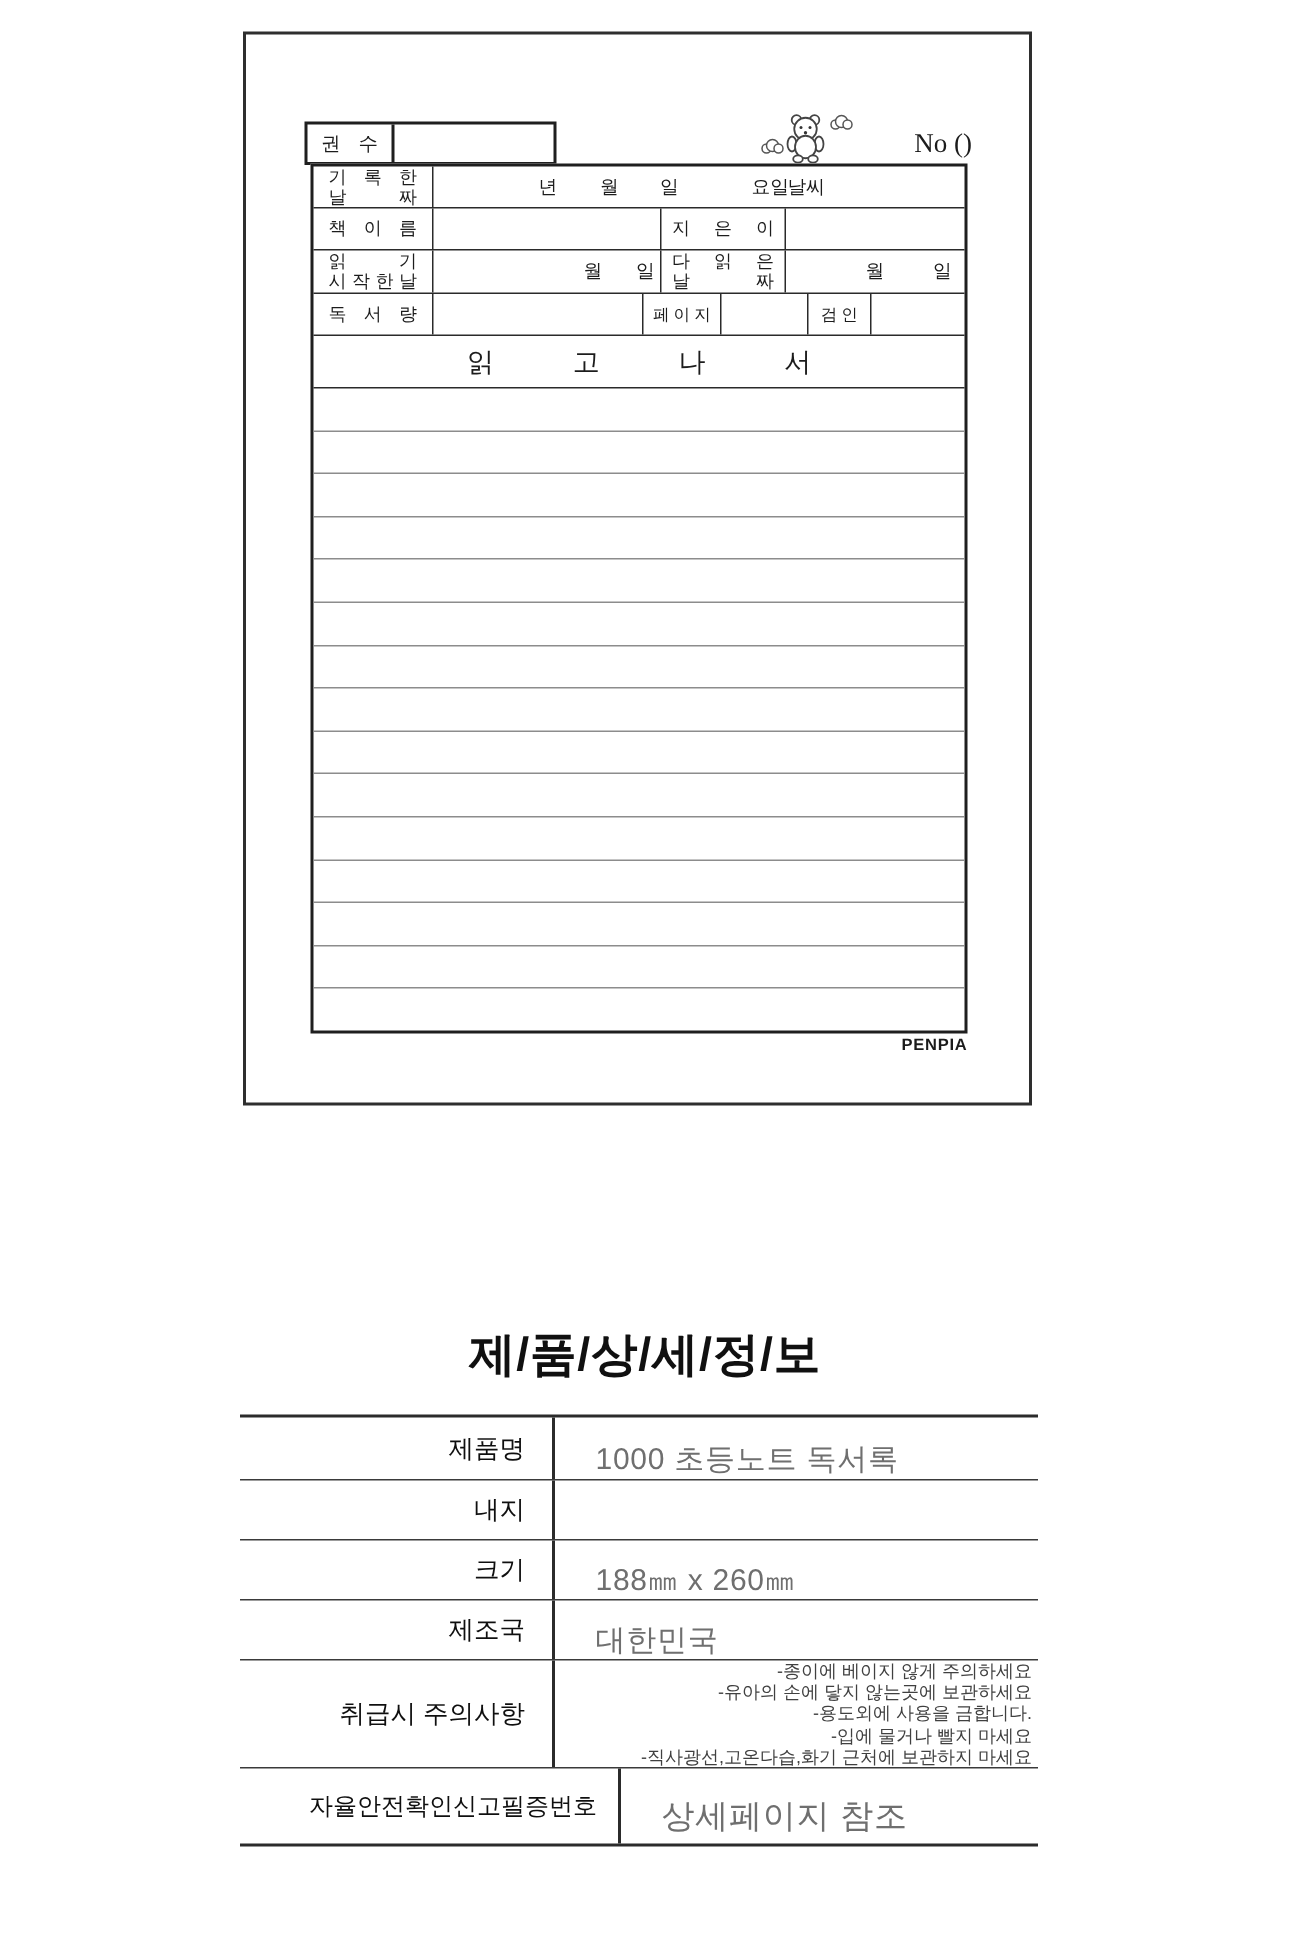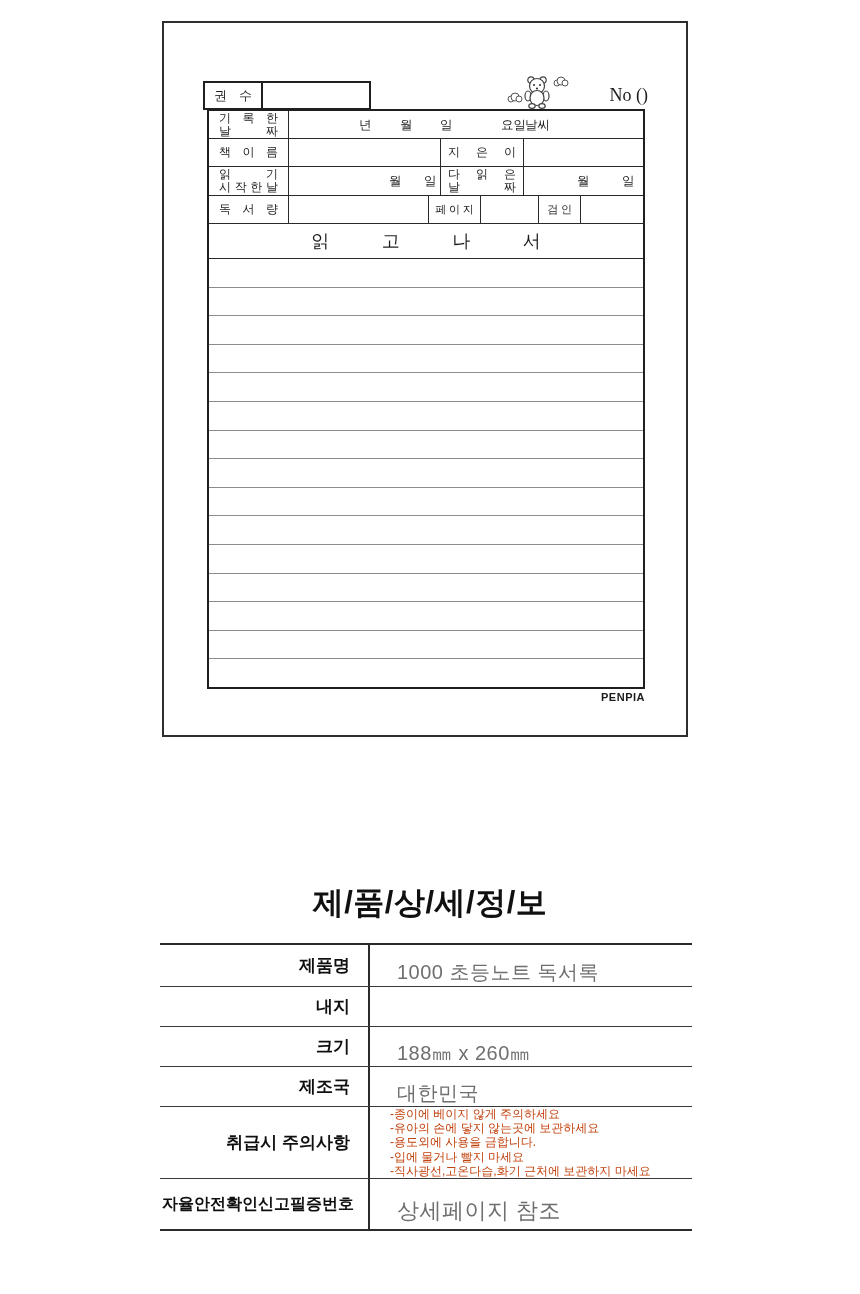--- a/index.html
+++ b/index.html
@@ -61,29 +61,29 @@
   }
   .details-table{
     position:absolute;left:160px;top:943px;width:532px;
     border-top:2px solid #2b2b2b;border-bottom:2px solid #2b2b2b;background:#fff;
   }
   .d-row{display:flex;box-sizing:border-box;border-bottom:1.5px solid #3a3a3a;}
   .d-row:last-child{border-bottom:none;}
   .d-label{
     width:210px;box-sizing:border-box;border-right:2px solid #2b2b2b;
     display:flex;align-items:center;justify-content:flex-end;
-    padding-right:18px;font-size:17px;font-weight:bold;color:#0f0f0f;
+    padding-right:18px;font-size:17px;font-weight:normal;color:#0f0f0f;
   }
   .d-value{
     flex:1;display:flex;align-items:center;padding-left:27px;
     font-size:20px;color:#6f6f6f;letter-spacing:0.5px;margin-top:13px;
   }
   .d-warnings{
     flex:1;display:flex;flex-direction:column;justify-content:center;
-    padding:7px 4px 7px 20px;font-size:12px;line-height:1.2;color:#c2410c;
+    padding:7px 4px 7px 20px;font-size:12px;line-height:1.2;color:#404040;text-align:right;
   }
   .h42{height:42px;} .h40{height:40px;} .h72{height:72px;} .h50{height:50px;}
 </style>
 </head>
 <body>
 
 <div class="photo-frame">
 
   <div class="tab-box">
     <div class="tab-label">
@@ -262,16 +262,16 @@
     <div class="d-label">취급시 주의사항</div>
     <div class="d-warnings">
       <span>-종이에 베이지 않게 주의하세요</span>
       <span>-유아의 손에 닿지 않는곳에 보관하세요</span>
       <span>-용도외에 사용을 금합니다.</span>
       <span>-입에 물거나 빨지 마세요</span>
       <span>-직사광선,고온다습,화기 근처에 보관하지 마세요</span>
     </div>
   </div>
   <div class="d-row h50">
-    <div class="d-label" style="font-size:16px;padding-right:14px;">자율안전확인신고필증번호</div>
+    <div class="d-label" style="font-size:16px;padding-right:14px;margin-left:44px;">자율안전확인신고필증번호</div>
     <div class="d-value" style="font-size:22px;">상세페이지 참조</div>
   </div>
 </div>
 
 </body></html>

